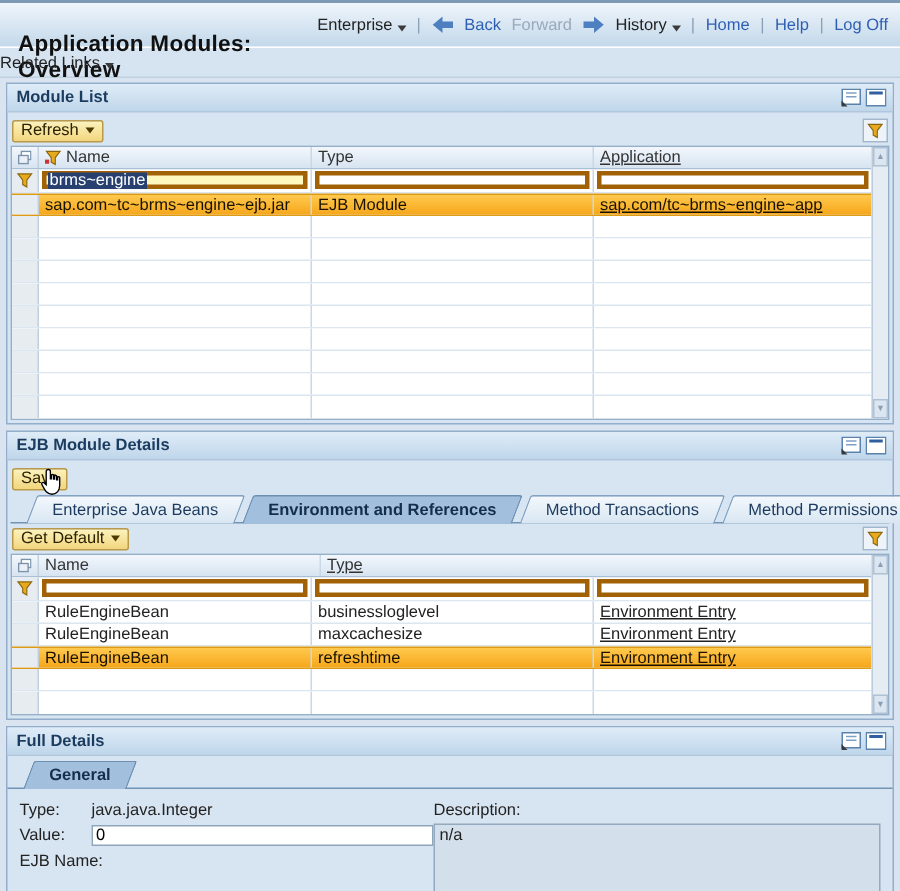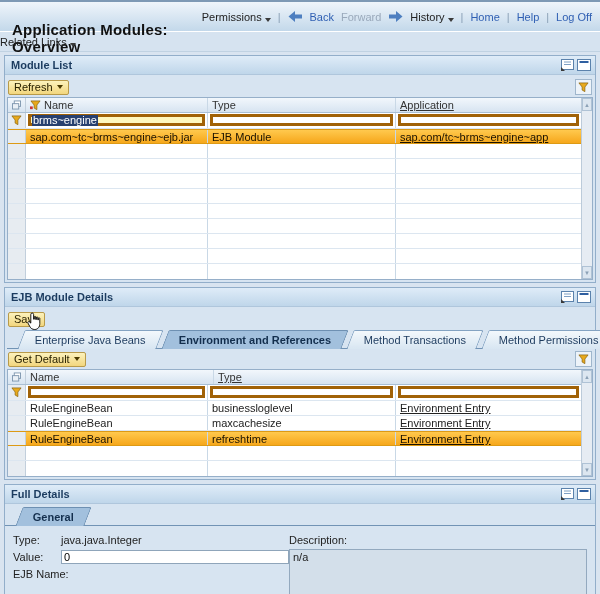--- a/index.html
+++ b/index.html
@@ -81,21 +81,21 @@
 </style>
 </head>
 <body>
 
 <div class="page">
 
   <div class="topline"></div>
   <div class="masthead">
     <div class="mast-title">Application Modules: Overview</div>
     <div class="mast-links">
-      <span class="mlink-dark"><span>Permissions</span><span class="menu-tri"></span></span>
+      <span class="mlink-dark"><span>Enterprise</span><span class="menu-tri"></span></span>
       <span class="sep">|</span>
       <svg width="15" height="11" viewBox="0 0 15 11">
           <path d="M7 0 L0.5 5.5 L7 11 L7 7.6 L14 7.6 L14 3.4 L7 3.4 Z" fill="#4E7FC0"></path>
         </svg>
       <span class="mlink">Back</span>
       <span class="mlink-dis">Forward</span>
       <svg width="15" height="11" viewBox="0 0 15 11">
           <path d="M8 0 L14.5 5.5 L8 11 L8 7.6 L1 7.6 L1 3.4 L8 3.4 Z" fill="#4E7FC0"></path>
         </svg>
       <span class="mlink-dark"><span>History</span><span class="menu-tri"></span></span>

